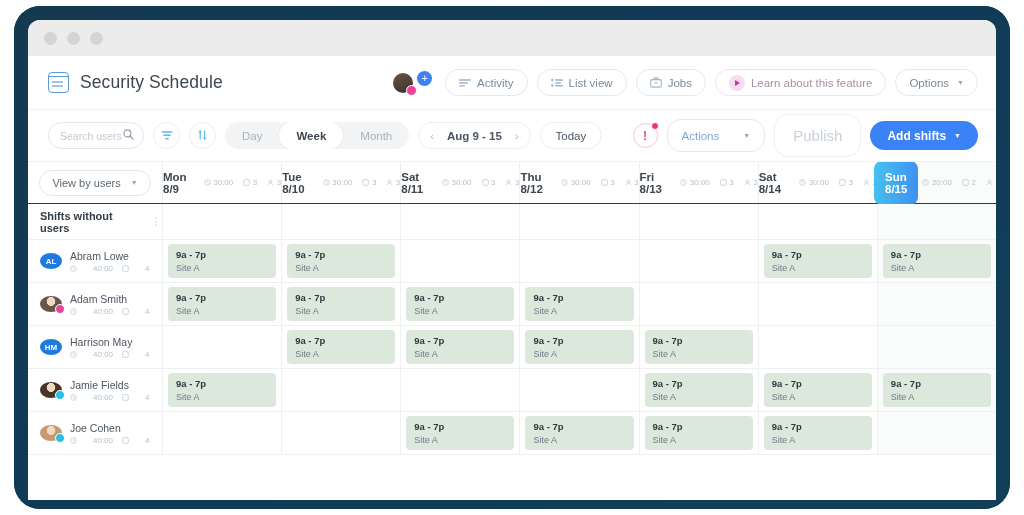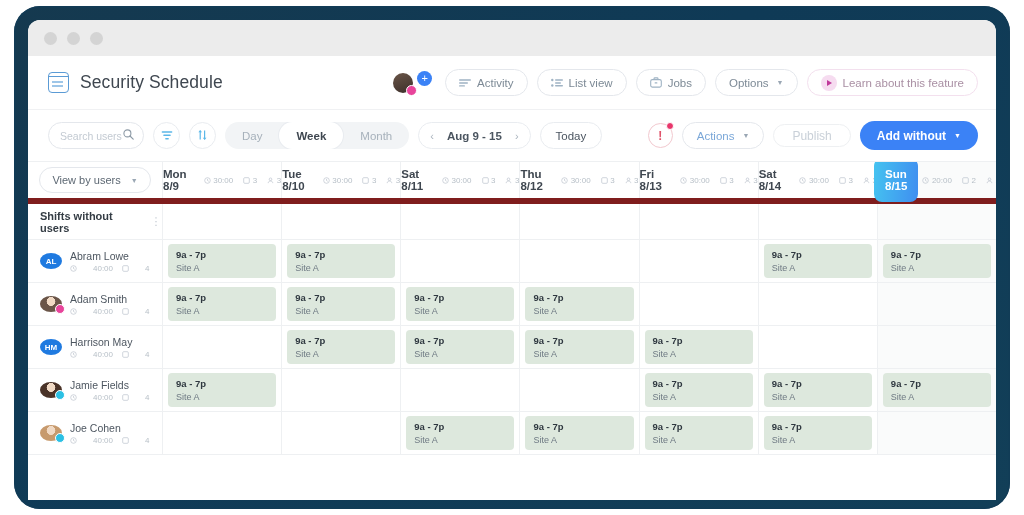--- a/index.html
+++ b/index.html
@@ -174,28 +174,28 @@
     display:flex;align-items:center;justify-content:center;
     color:#e0526a; font-size:12px; font-weight:bold; position:relative;
     flex:0 0 auto;
   }
   .alert-circle .dotb{
     position:absolute; right:-2px; top:-2px;
     width:8px;height:8px;border-radius:50%;background:#e8366b;
     border:1.2px solid #fff;
   }
   .actions-btn{
-    height:27px;border:1px solid #e4e7ec;border-radius:14px;
-    display:flex;align-items:center;gap:6px;padding:0 14px;
+    height:33px;border:1px solid #e4e7ec;border-radius:14px;
+    display:flex;align-items:center;gap:22px;padding:0 14px;
     font-size:11.5px;color:#7aa7d8;
   }
   .publish-btn{
-    height:23px;border:1px solid #eef0f2;border-radius:14px;
+    height:43px;border:1px solid #eef0f2;border-radius:14px;
     display:flex;align-items:center;padding:0 18px;
-    font-size:12px;color:#c9d0d8;
+    font-size:15px;color:#c9d0d8;
   }
   .addshifts-btn{
     height:29px;border-radius:15px;background:#3b82f6;
     display:flex;align-items:center;gap:6px;padding:0 17px;
     font-size:12px;color:#fff;font-weight:bold;
   }
   .addshifts-btn .caret{color:#fff;}
 
   
   .grid-area{ flex:1; display:flex; flex-direction:column; overflow:hidden; background:#fff;}
@@ -207,21 +207,21 @@
     background:#fff;
   }
   .daycol{
     flex:1 1 0; min-width:0;
     border-right:1px solid #eef0f2;
   }
   .daycol.sunday{ background:#fafbfb; }
   .daycol:last-child{border-right:none;}
 
   
-  .hrow{ height:42px; min-height:42px; border-bottom:6px solid #7f1d1d; display:flex;}
+  .hrow{ height:42px; min-height:42px; border-bottom:1px solid #7f1d1d; display:flex;}
   .hrow .col-users{ display:flex;align-items:center;justify-content:center;}
   .viewby{
     height:26px;border:1px solid #e4e7ec;border-radius:14px;background:#fff;
     display:flex;align-items:center;gap:8px;padding:0 12px;
     font-size:11px;color:#5d6873;
   }
   .dayhead{
     display:flex;align-items:center;justify-content:center;
     height:100%; gap:4px;
   }
@@ -323,28 +323,28 @@
           <span class="ic">
             <svg width="12" height="11" viewBox="0 0 12 11">
                 <rect x="0.7" y="2.6" width="10.6" height="7.5" rx="1.6" fill="none" stroke="#9fb3c4" stroke-width="1.1"></rect>
                 <path d="M4 2.6V1.8c0-.5.4-.9.9-.9h2.2c.5 0 .9.4.9.9v.8" fill="none" stroke="#9fb3c4" stroke-width="1.1"></path>
                 <rect x="4.6" y="5.3" width="2.8" height="1.3" rx=".5" fill="#9fb3c4"></rect>
               </svg>
           </span>
           <span>Jobs</span>
         </div>
 
+        <div class="pill-btn learn-btn">
+          <span class="playcircle"></span>
+          <span class="txt">Learn about this feature</span>
+        </div>
+
         <div class="pill-btn">
           <span>Options</span>
           <span class="caret">▼</span>
-        </div>
-
-        <div class="pill-btn learn-btn">
-          <span class="playcircle"></span>
-          <span class="txt">Learn about this feature</span>
         </div>
       </div>
     </div>
 
     <div class="toolbar">
 
       <div class="search-pill">
         <span>Search users</span>
         <span class="mag">
           <svg width="11" height="11" viewBox="0 0 11 11">
@@ -393,21 +393,21 @@
         <div class="alert-circle">
           !
           <span class="dotb"></span>
         </div>
         <div class="actions-btn">
           <span>Actions</span>
           <span class="caret">▼</span>
         </div>
         <div class="publish-btn">Publish</div>
         <div class="addshifts-btn">
-          <span>Add without</span>
+          <span>Add shifts</span>
           <span class="caret">▼</span>
         </div>
       </div>
     </div>
 
     <div class="grid-area">
 
       <div class="grid-row hrow">
         <div class="col-users">
           <div class="viewby">

